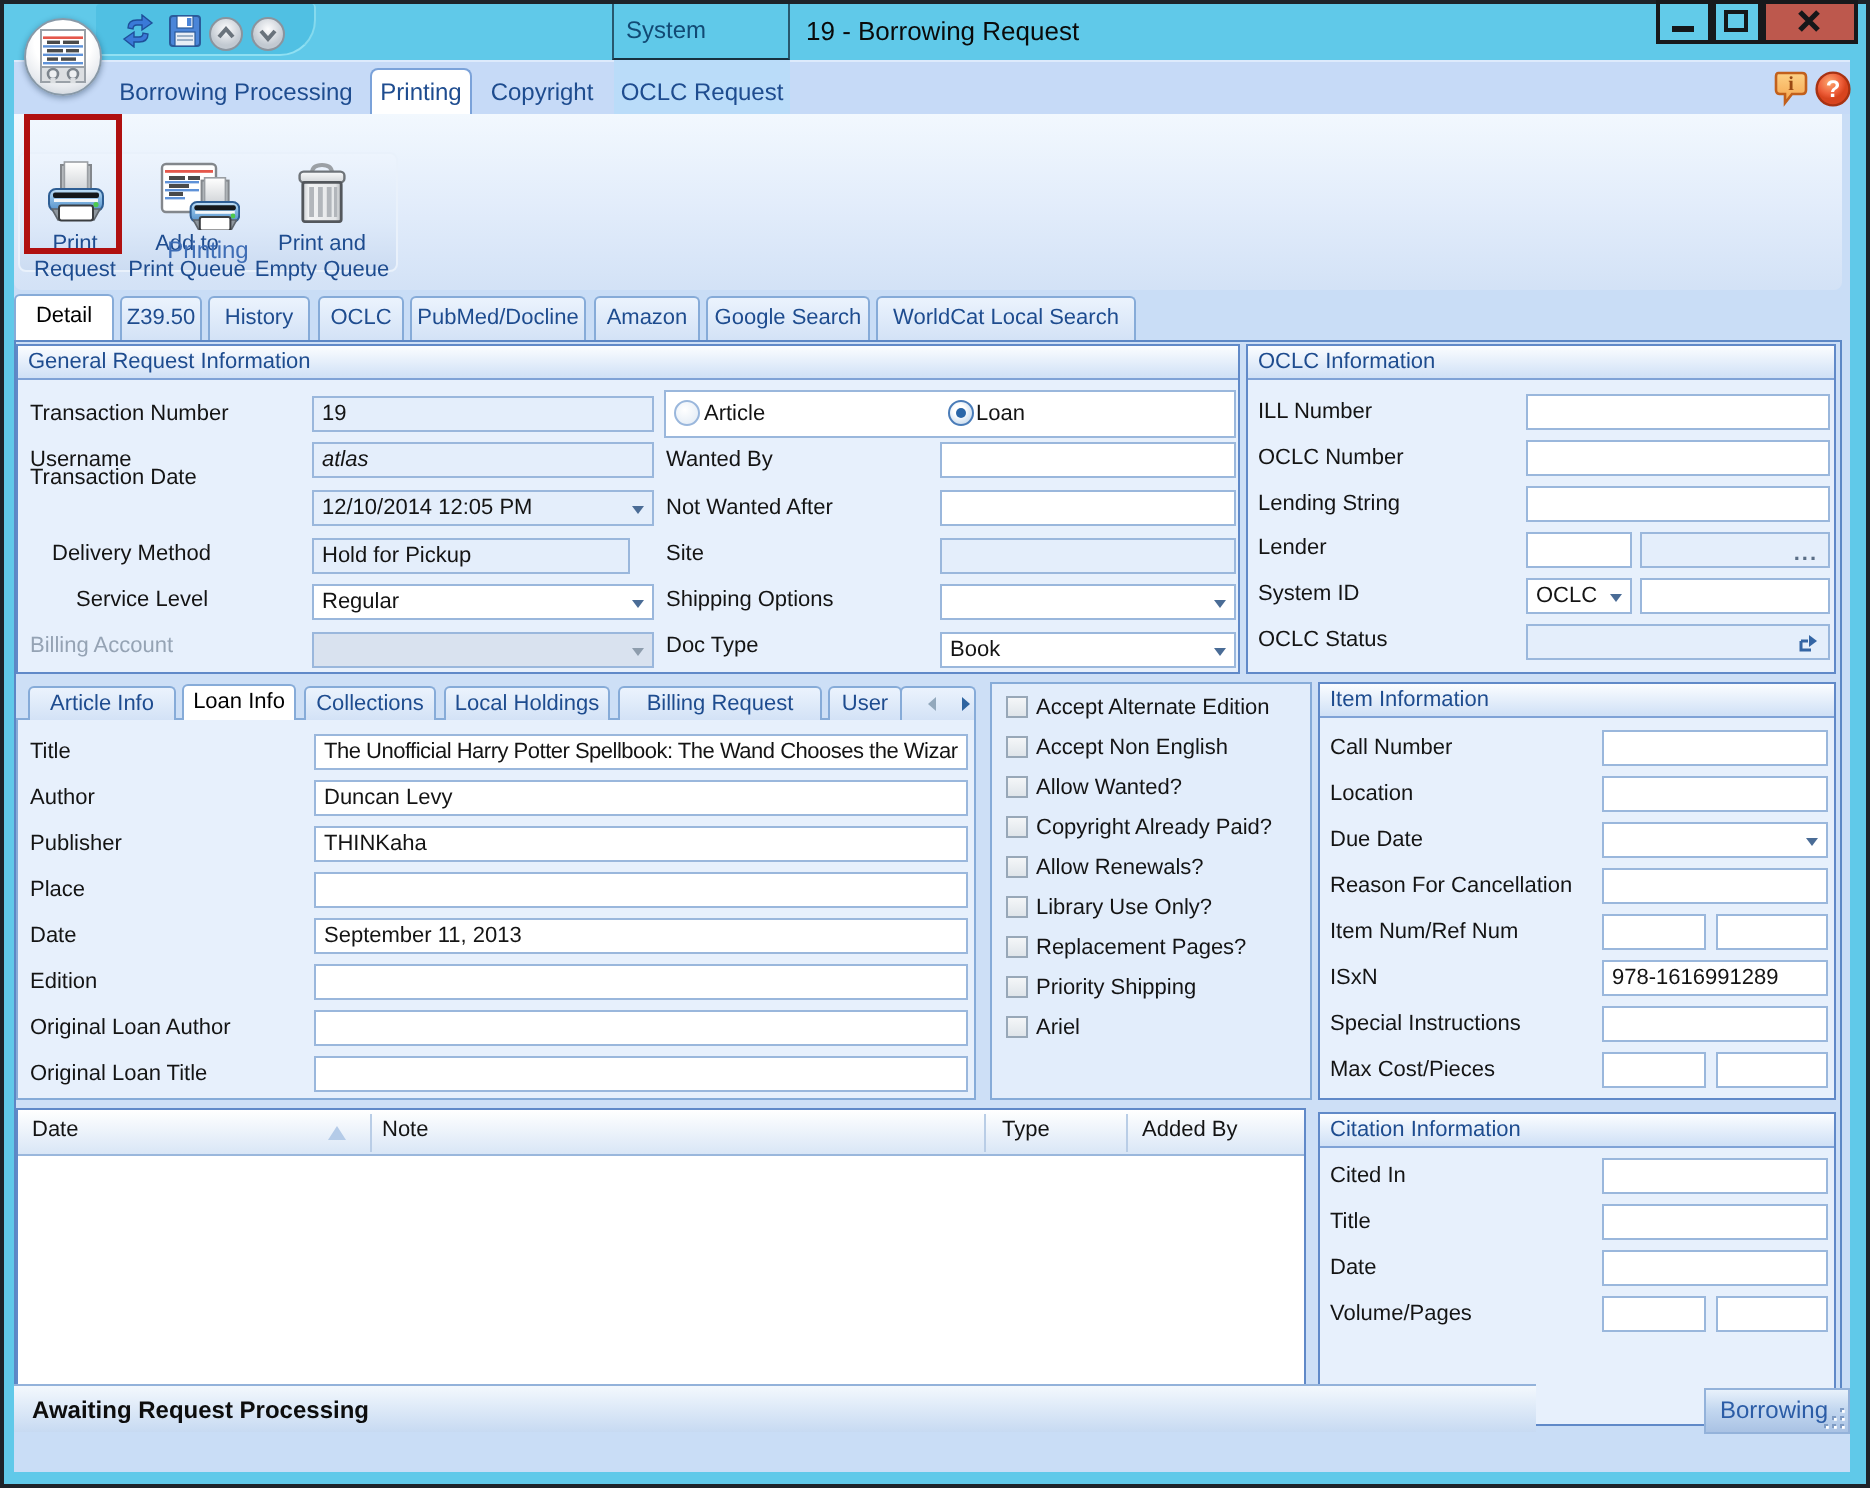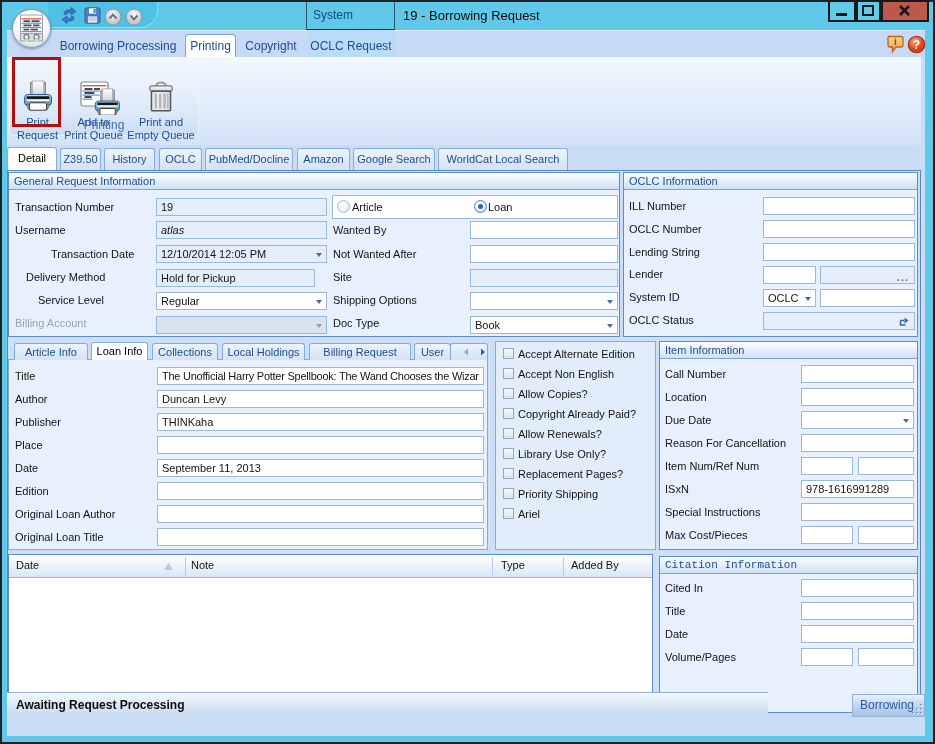--- a/index.html
+++ b/index.html
@@ -237,21 +237,21 @@
 <div class="dtab" style="left:353px; width:82px;">Google Search</div>
 <div class="dtab" style="left:438px; width:130px;">WorldCat Local Search</div>
 
 <div id="content"></div>
 
 <div class="group" style="left:8px; top:172px; width:612px; height:165px;">
   <div class="ghead">General Request Information</div>
 </div>
 <div class="lbl" style="left:15px; top:200px;">Transaction Number</div>
 <div class="lbl" style="left:15px; top:223px;">Username</div>
-<div class="lbl" style="left:15px; top:247px;margin-left:36px;">Transaction Date</div>
+<div class="lbl" style="left:15px; top:232px;">Transaction Date</div>
 <div class="lbl" style="left:26px; top:270px;">Delivery Method</div>
 <div class="lbl" style="left:15px; top:293px;margin-left:23px;">Service Level</div>
 <div class="lbl dis" style="left:15px; top:316px;">Billing Account</div>
 <div class="fld ro" style="left:156px; top:198px; width:171px;">19</div>
 <div class="fld ro" style="left:156px; top:221px; width:171px;font-style:italic;">atlas</div>
 <div class="fld ro" style="left:156px; top:245px; width:171px;">12/10/2014 12:05 PM<div class="darr"></div></div>
 <div class="fld ro" style="left:156px; top:269px; width:159px;">Hold for Pickup</div>
 <div class="fld" style="left:156px; top:292px; width:171px;">Regular<div class="darr"></div></div>
 <div class="fld dis" style="left:156px; top:316px; width:171px;">
     <div class="darr gray"></div>
@@ -329,21 +329,21 @@
 <div class="fld" style="left:157px; top:482px; width:327px;"></div>
 <div class="fld" style="left:157px; top:505px; width:327px;"></div>
 <div class="fld" style="left:157px; top:528px; width:327px;"></div>
 
 <div class="group" style="left:495px; top:341px; width:161px; height:209px; border-color:#86abd8; background:#e2edfb;"></div>
 <div class="chk" style="left:503px; top:348px;"></div>
 <div class="lbl" style="left:518px; top:347px;">Accept Alternate Edition</div>
 <div class="chk" style="left:503px; top:368px;"></div>
 <div class="lbl" style="left:518px; top:367px;">Accept Non English</div>
 <div class="chk" style="left:503px; top:388px;"></div>
-<div class="lbl" style="left:518px; top:387px;">Allow Copies?</div>
+<div class="lbl" style="left:518px; top:387px;">Allow Wanted?</div>
 <div class="chk" style="left:503px; top:408px;"></div>
 <div class="lbl" style="left:518px; top:407px;">Copyright Already Paid?</div>
 <div class="chk" style="left:503px; top:428px;"></div>
 <div class="lbl" style="left:518px; top:427px;">Allow Renewals?</div>
 <div class="chk" style="left:503px; top:448px;"></div>
 <div class="lbl" style="left:518px; top:447px;">Library Use Only?</div>
 <div class="chk" style="left:503px; top:468px;"></div>
 <div class="lbl" style="left:518px; top:467px;">Replacement Pages?</div>
 <div class="chk" style="left:503px; top:488px;"></div>
 <div class="lbl" style="left:518px; top:487px;">Priority Shipping</div>
@@ -382,21 +382,21 @@
       </svg>
     <div class="hdiv" style="left:176px;"></div>
     <div class="hcol" style="left:182px;">Note</div>
     <div class="hdiv" style="left:483px;"></div>
     <div class="hcol" style="left:492px;">Type</div>
     <div class="hdiv" style="left:554px;"></div>
     <div class="hcol" style="left:562px;">Added By</div>
   </div>
 </div>
 
-<div class="group" style="left:659px; top:556px; width:259px; height:157px;font-family:Liberation Mono, monospace;">
+<div class="group" style="left:659px; top:556px; width:259px; height:157px;">
   <div class="ghead">Citation Information</div>
 </div>
 <div class="lbl" style="left:665px; top:581px;">Cited In</div>
 <div class="lbl" style="left:665px; top:604px;">Title</div>
 <div class="lbl" style="left:665px; top:627px;">Date</div>
 <div class="lbl" style="left:665px; top:650px;">Volume/Pages</div>
 <div class="fld" style="left:801px; top:579px; width:113px;"></div>
 <div class="fld" style="left:801px; top:602px; width:113px;"></div>
 <div class="fld" style="left:801px; top:625px; width:113px;"></div>
 <div class="fld" style="left:801px; top:648px; width:52px;"></div>

